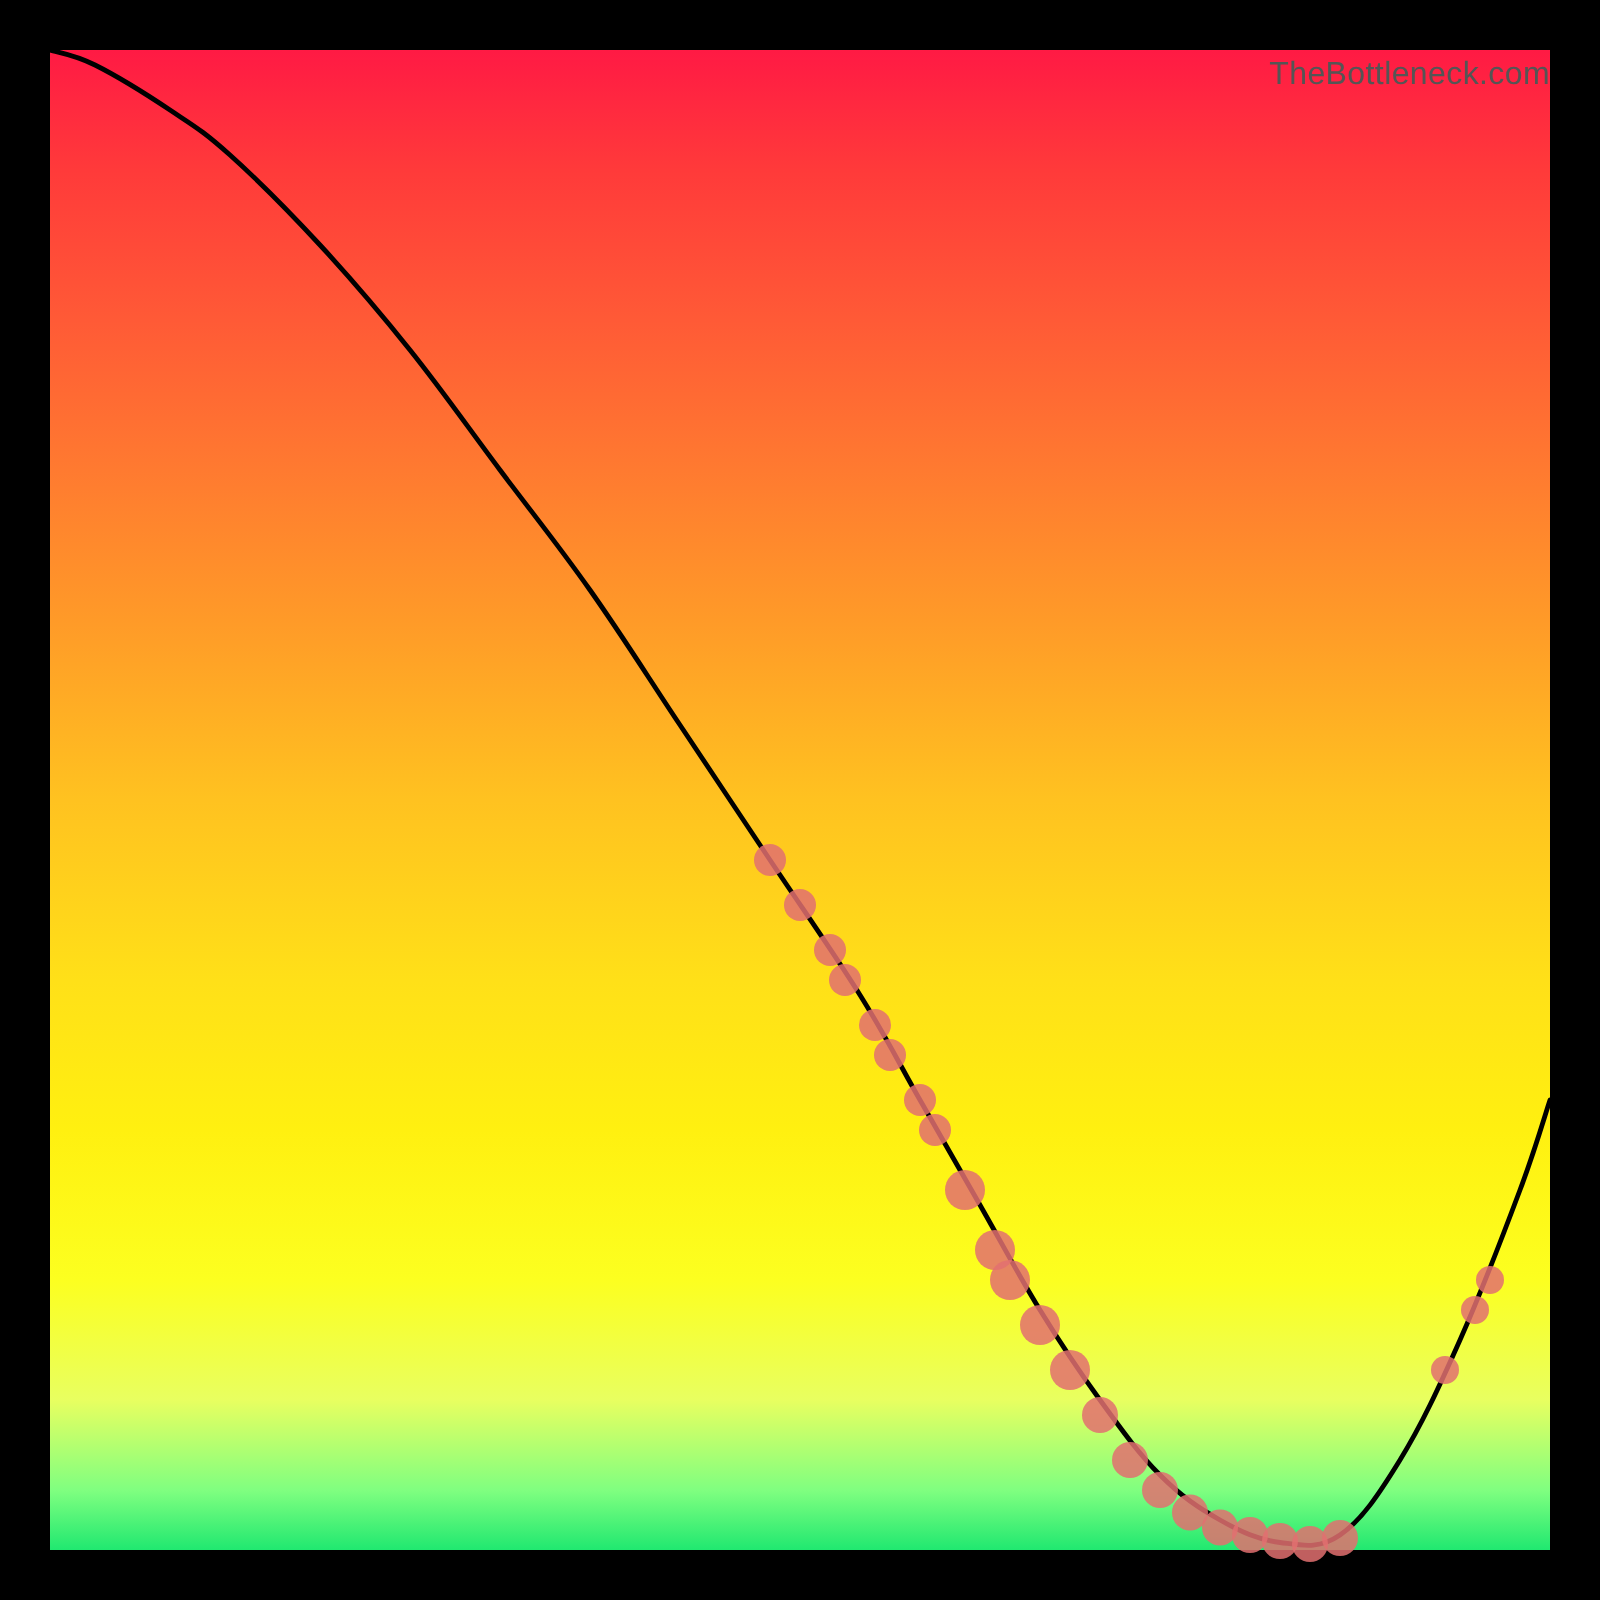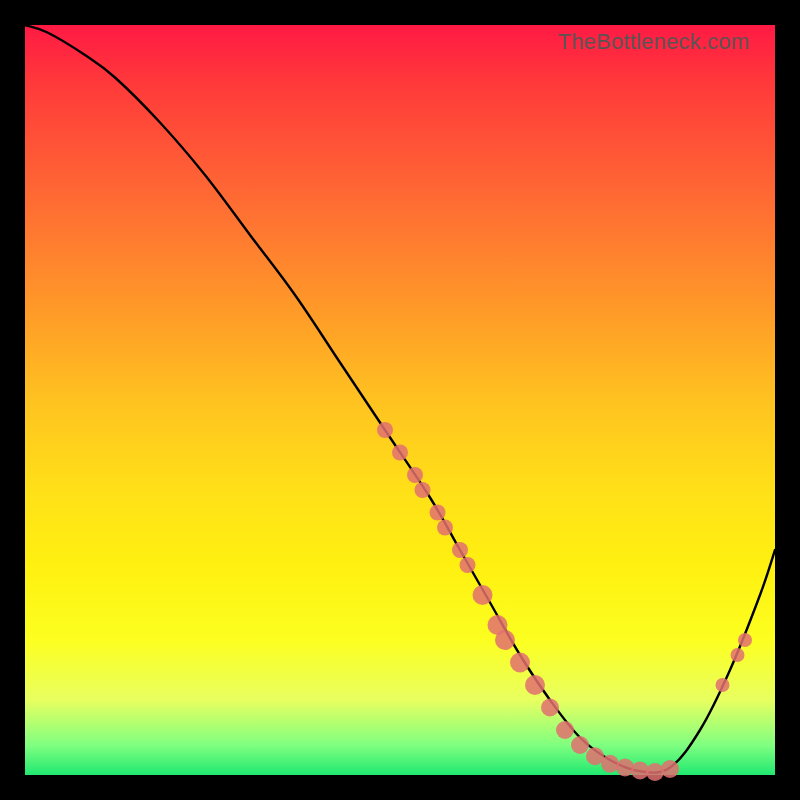--- a/index.html
+++ b/index.html
@@ -33,23 +33,23 @@
       #fff010 72%,
       #fcff20 82%,
       #e8ff60 90%,
       #80ff80 96%,
       #20e870 100%
     );
   }
   .watermark {
     position: absolute;
     top: 4px;
-    right: 25px;
+    right: 0;
     color: #555;
-    font-size: 22px;
+    font-size: 16px;
     font-weight: 500;
     letter-spacing: 0.2px;
     user-select: none;
   }
   svg.curve {
     position: absolute;
     left: 0;
     top: 0;
     width: 750px;
     height: 750px;

